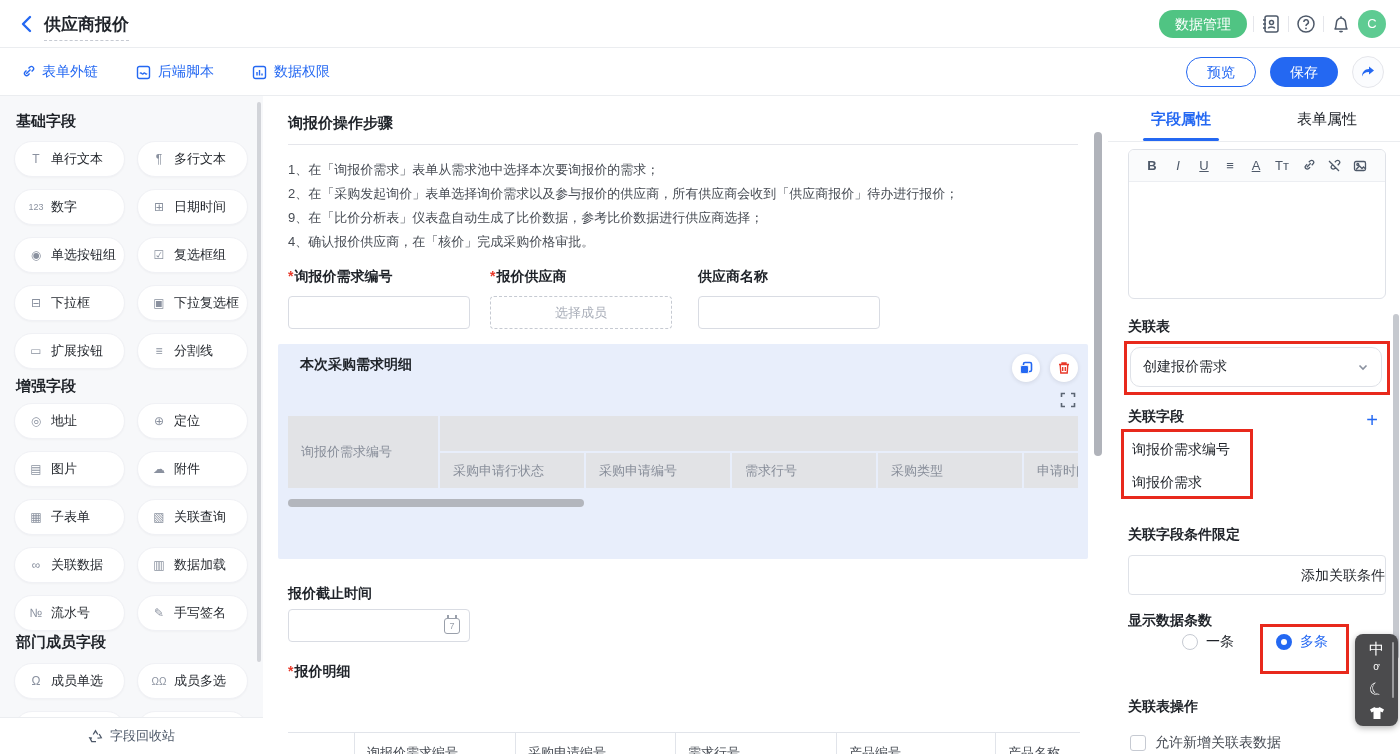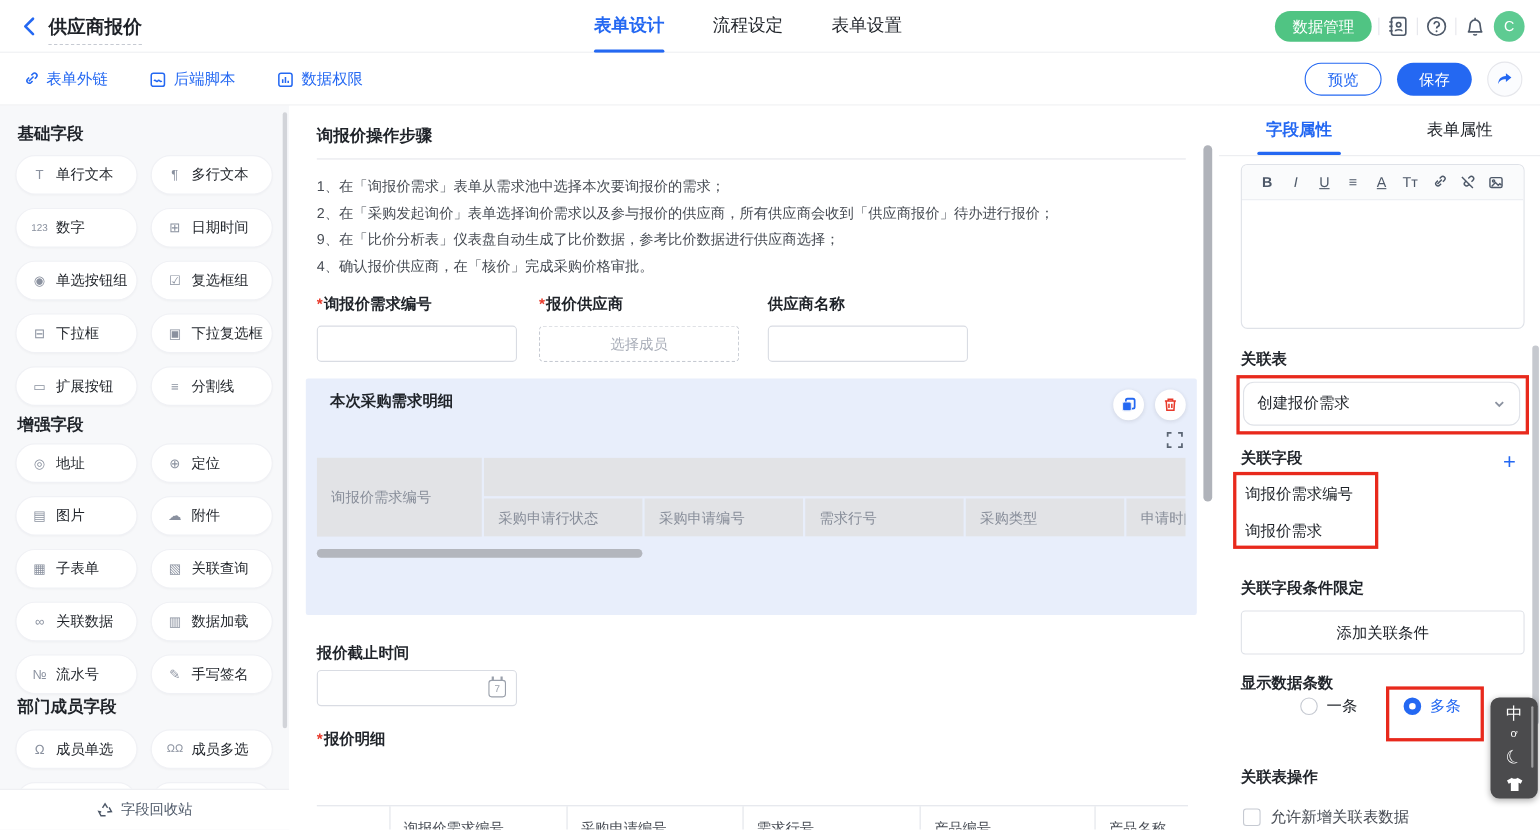--- a/index.html
+++ b/index.html
@@ -102,21 +102,21 @@
     padding:0 10px; gap:0; }
   .ed-ic { width:26px; text-align:center; font-size:13px; color:#4e5969; cursor:pointer; flex:none; }
   .ed-ic.u { text-decoration:underline; }
   .p-label { position:absolute; left:20px; font-size:14px; font-weight:700; }
   .p-select { position:absolute; left:22px; top:251px; width:252px; height:40px; border:1px solid #dfe2e8; border-radius:10px;
     display:flex; align-items:center; padding:0 12px; font-size:14px; cursor:pointer; background:#fff; }
   .p-select .grow { flex:1; }
   .plus-ic { position:absolute; right:22px; top:314px; color:#2468f2; font-size:20px; font-weight:400; cursor:pointer; line-height:20px; }
   .p-item { position:absolute; left:24px; font-size:14px; cursor:pointer; }
   .p-btn { position:absolute; left:20px; top:459px; width:258px; height:40px; border:1px solid #dfe2e8; border-radius:4px;
-    background:#fff; text-align:center; line-height:38px; font-size:14px; cursor:pointer; }
+    background:#fff; text-align:right; line-height:38px; font-size:14px; cursor:pointer; }
   .radio-row { position:absolute; left:74px; top:537px; display:flex; gap:42px; }
   .radio { display:flex; align-items:center; gap:8px; font-size:14px; cursor:pointer; }
   .r-dot { width:16px; height:16px; border-radius:50%; border:1.5px solid #c6cad2; background:#fff; }
   .radio.sel .r-dot { border:5px solid #2468f2; }
   .radio.sel { color:#2468f2; }
   .chk-row { position:absolute; left:22px; top:638px; display:flex; align-items:center; gap:9px; font-size:14px; color:#474c54; cursor:pointer; }
   .chk { width:16px; height:16px; border:1.5px solid #c6cad2; border-radius:3px; background:#fff; }
   .redbox { position:absolute; border:3px solid #e8291c; pointer-events:none; }
   #p-scroll { position:absolute; right:1px; top:218px; width:6px; height:345px; border-radius:3px; background:#c6c9cf; }
 
@@ -130,25 +130,20 @@
 </head>
 <body>
 
 <div id="header">
   <div class="back-btn">
     <svg width="22" height="22" viewBox="0 0 22 22">
         <path d="M14 4 L7 11 L14 18" fill="none" stroke="#2468f2" stroke-width="2.4" stroke-linecap="round" stroke-linejoin="round"></path>
       </svg>
   </div>
   <div class="page-title">供应商报价</div>
-  <div class="top-tabs">
-    <div class="top-tab active">表单设计</div>
-    <div class="top-tab">流程设定</div>
-    <div class="top-tab">表单设置</div>
-  </div>
   <div class="header-right">
     <div class="pill-green">数据管理</div>
     <div class="hsep"></div>
     <div class="hicon">
       <svg width="22" height="22" viewBox="0 0 22 22" fill="none" stroke="#4e5969" stroke-width="1.5">
         <rect x="5" y="3" width="13" height="16" rx="2"></rect>
           <line x1="3" y1="7" x2="6" y2="7"></line>
           <line x1="3" y1="11" x2="6" y2="11"></line>
           <line x1="3" y1="15" x2="6" y2="15"></line>
         <circle cx="11.5" cy="9.5" r="2"></circle>

